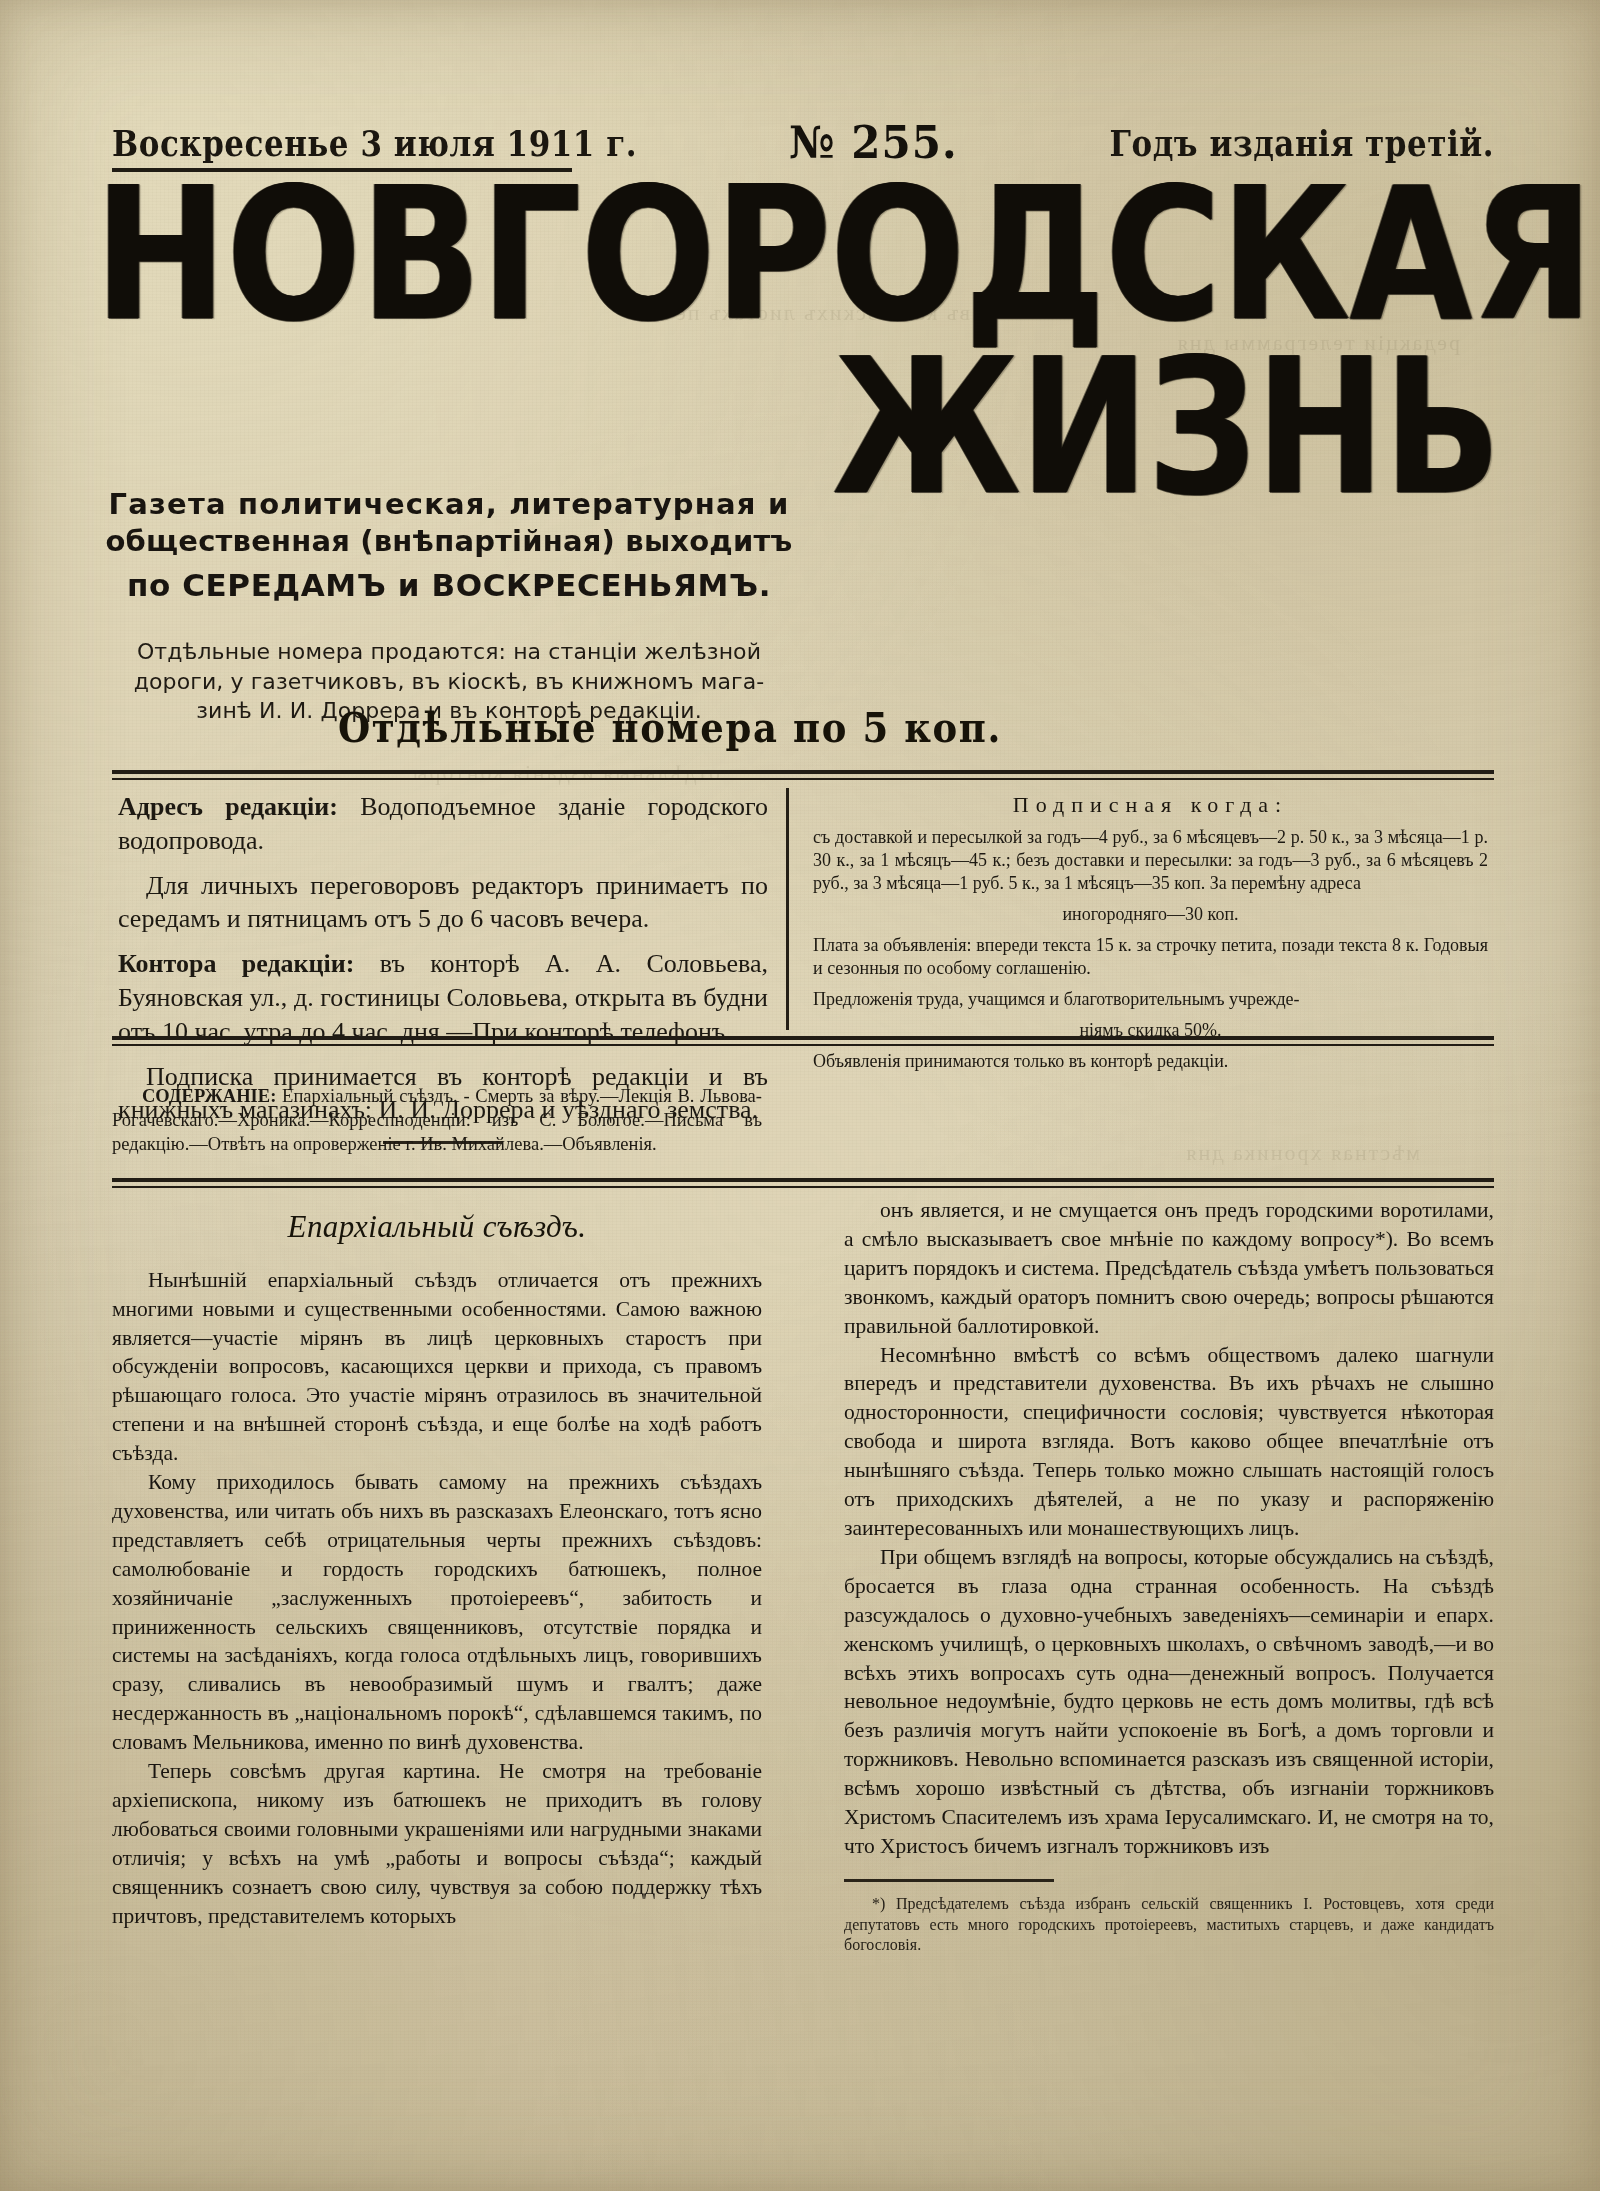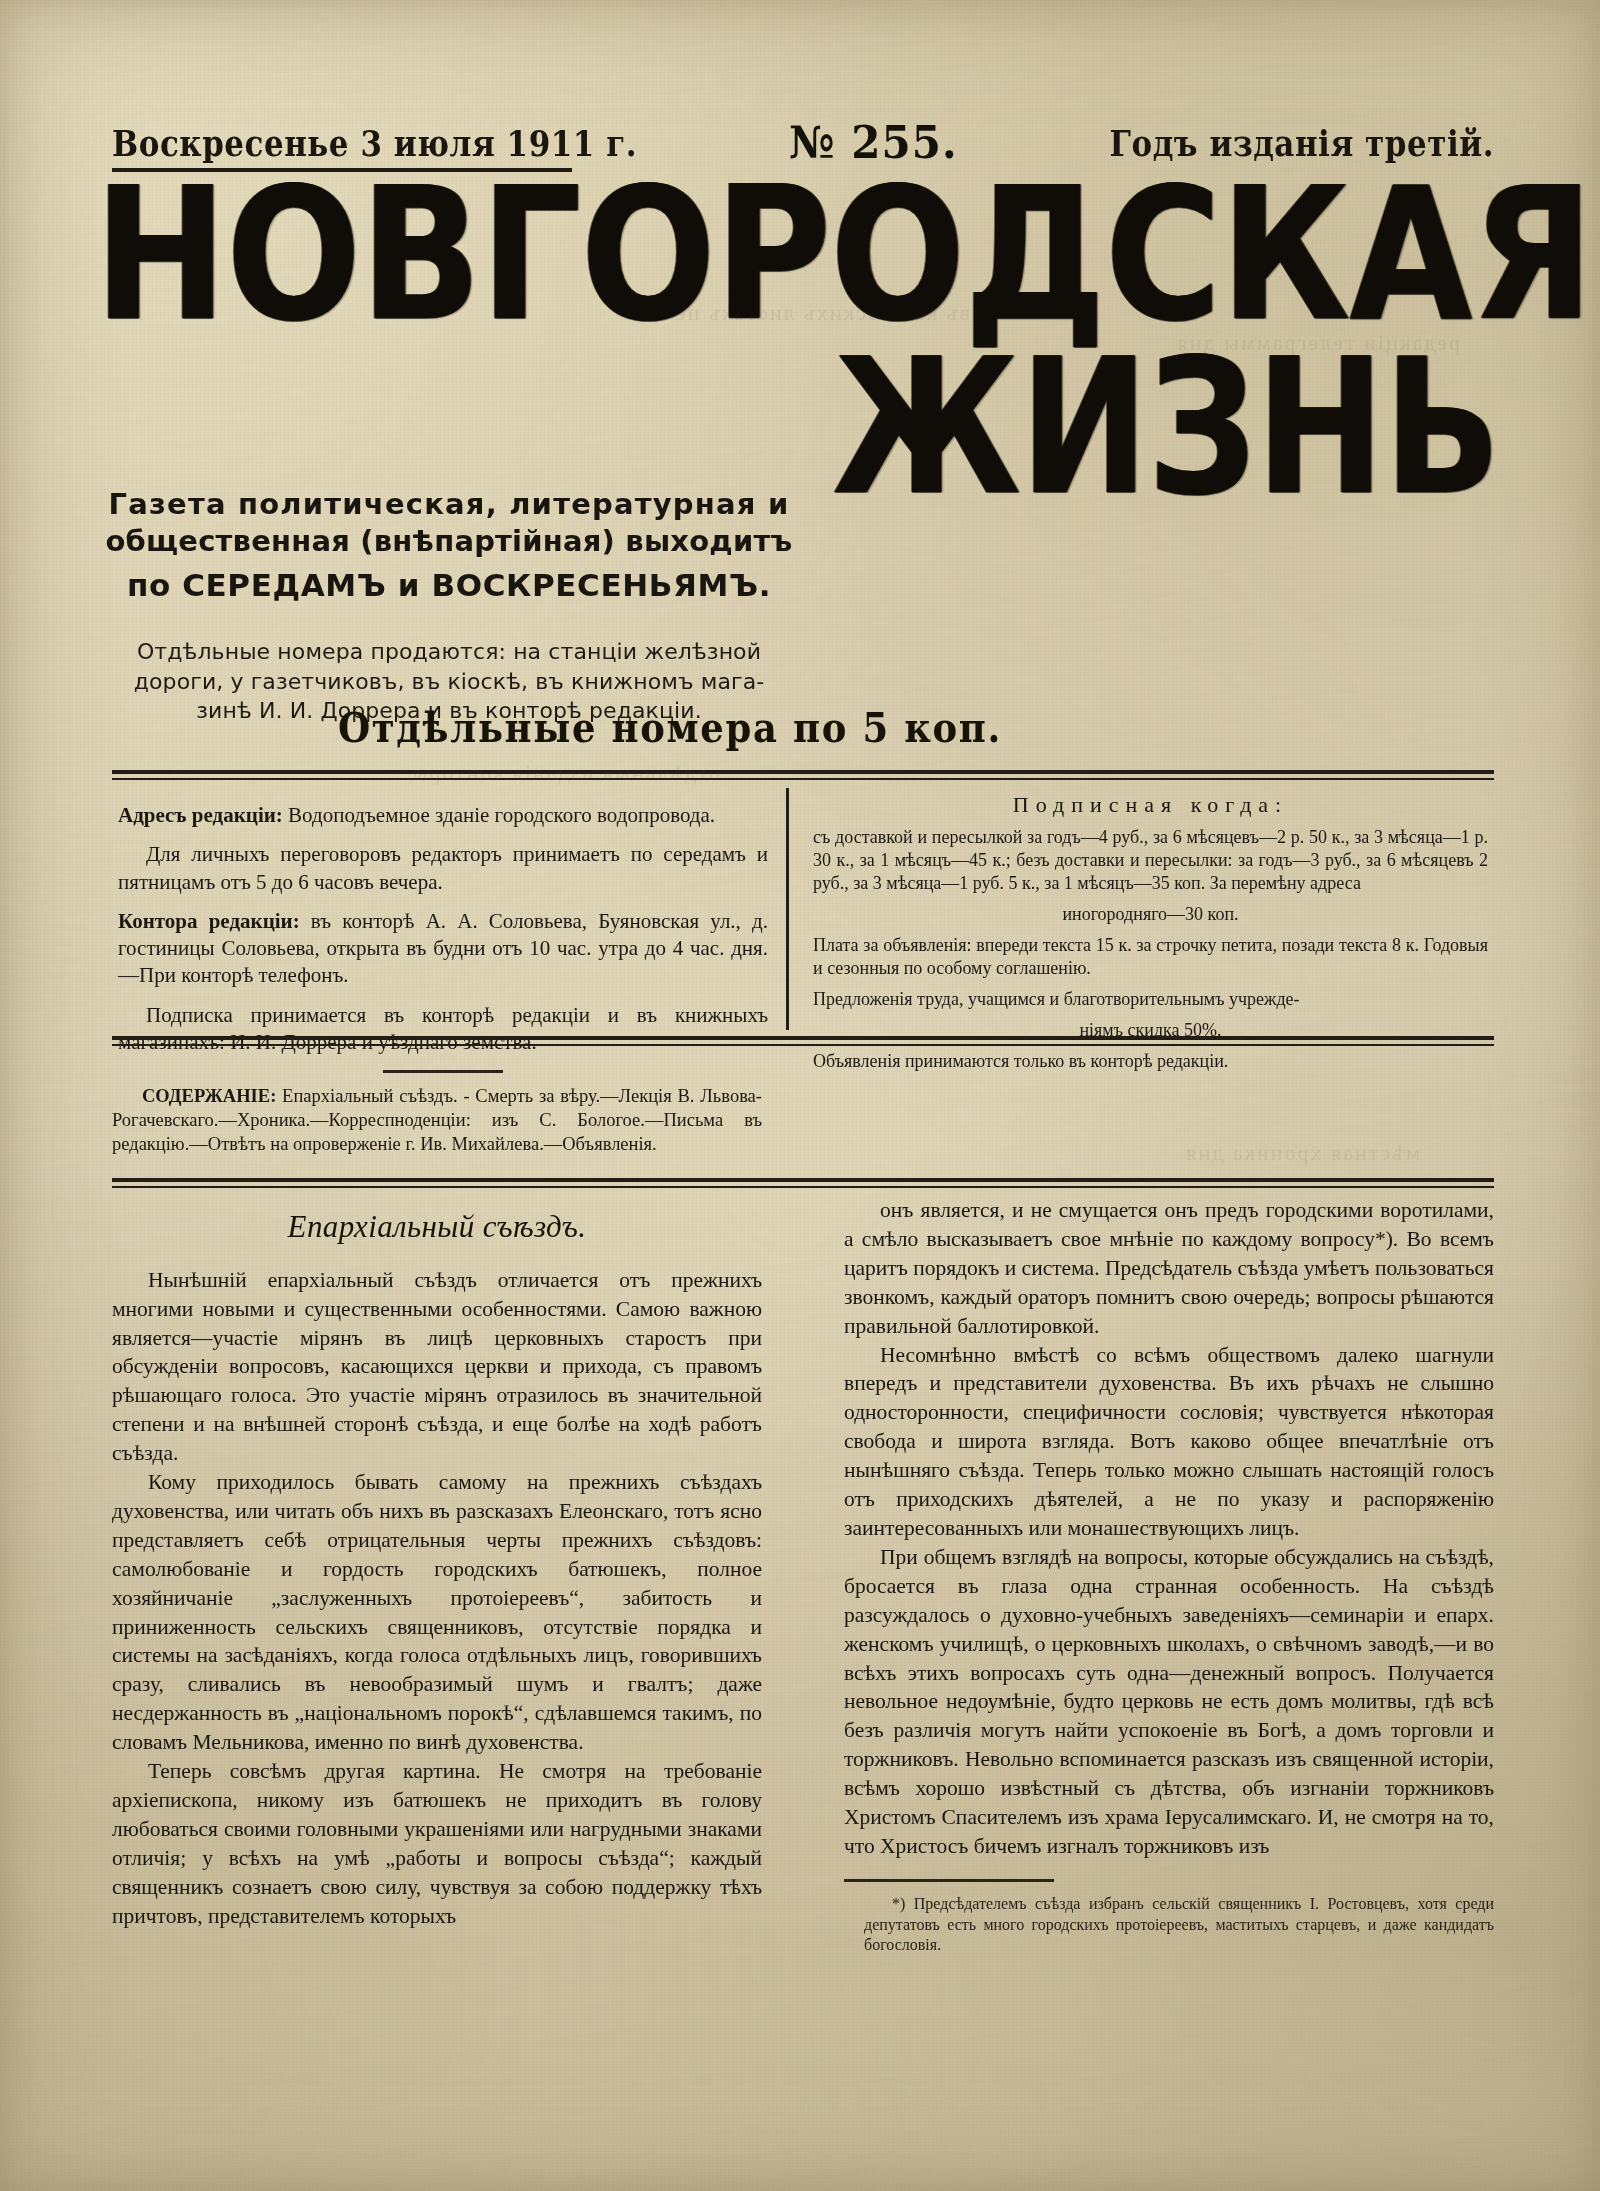--- a/index.html
+++ b/index.html
@@ -199,22 +199,22 @@
     top: 786px;
     width: 1382px;
     height: 248px;
     display: flex;
   }
   .info-left  { width: 650px; padding: 4px 18px 0 6px; }
   .info-sep   { width: 3px; background: #241f16; margin: 2px 0 4px 0; }
   .info-right { flex: 1; padding: 4px 6px 0 24px; }
 
   .info-left p {
-    margin: 12px 0 11px 0;
-    font-size: 21px;
+    margin: 0 0 11px 0;
+    font-size: 26px;
     line-height: 1.30;
     text-align: justify;
     text-indent: 28px;
     color: #1d1912;
   }
   .info-left p.noind { text-indent: 0; }
   .info-left b { font-weight: 700; }
 
   .mini-rule {
     width: 120px;
@@ -293,21 +293,20 @@
     height: 3px;
     background: #2a2419;
     margin-bottom: 12px;
   }
   .footnote {
     font-size: 16px;
     line-height: 1.30;
     text-align: justify;
     text-indent: 28px;
     color: #241f17;
-    margin-left: 20px;
   }
 
   
   .ghost {
     position: absolute;
     color: #6d6447;
     opacity: .13;
     font-size: 22px;
     letter-spacing: 2px;
     transform: scaleX(-1);

